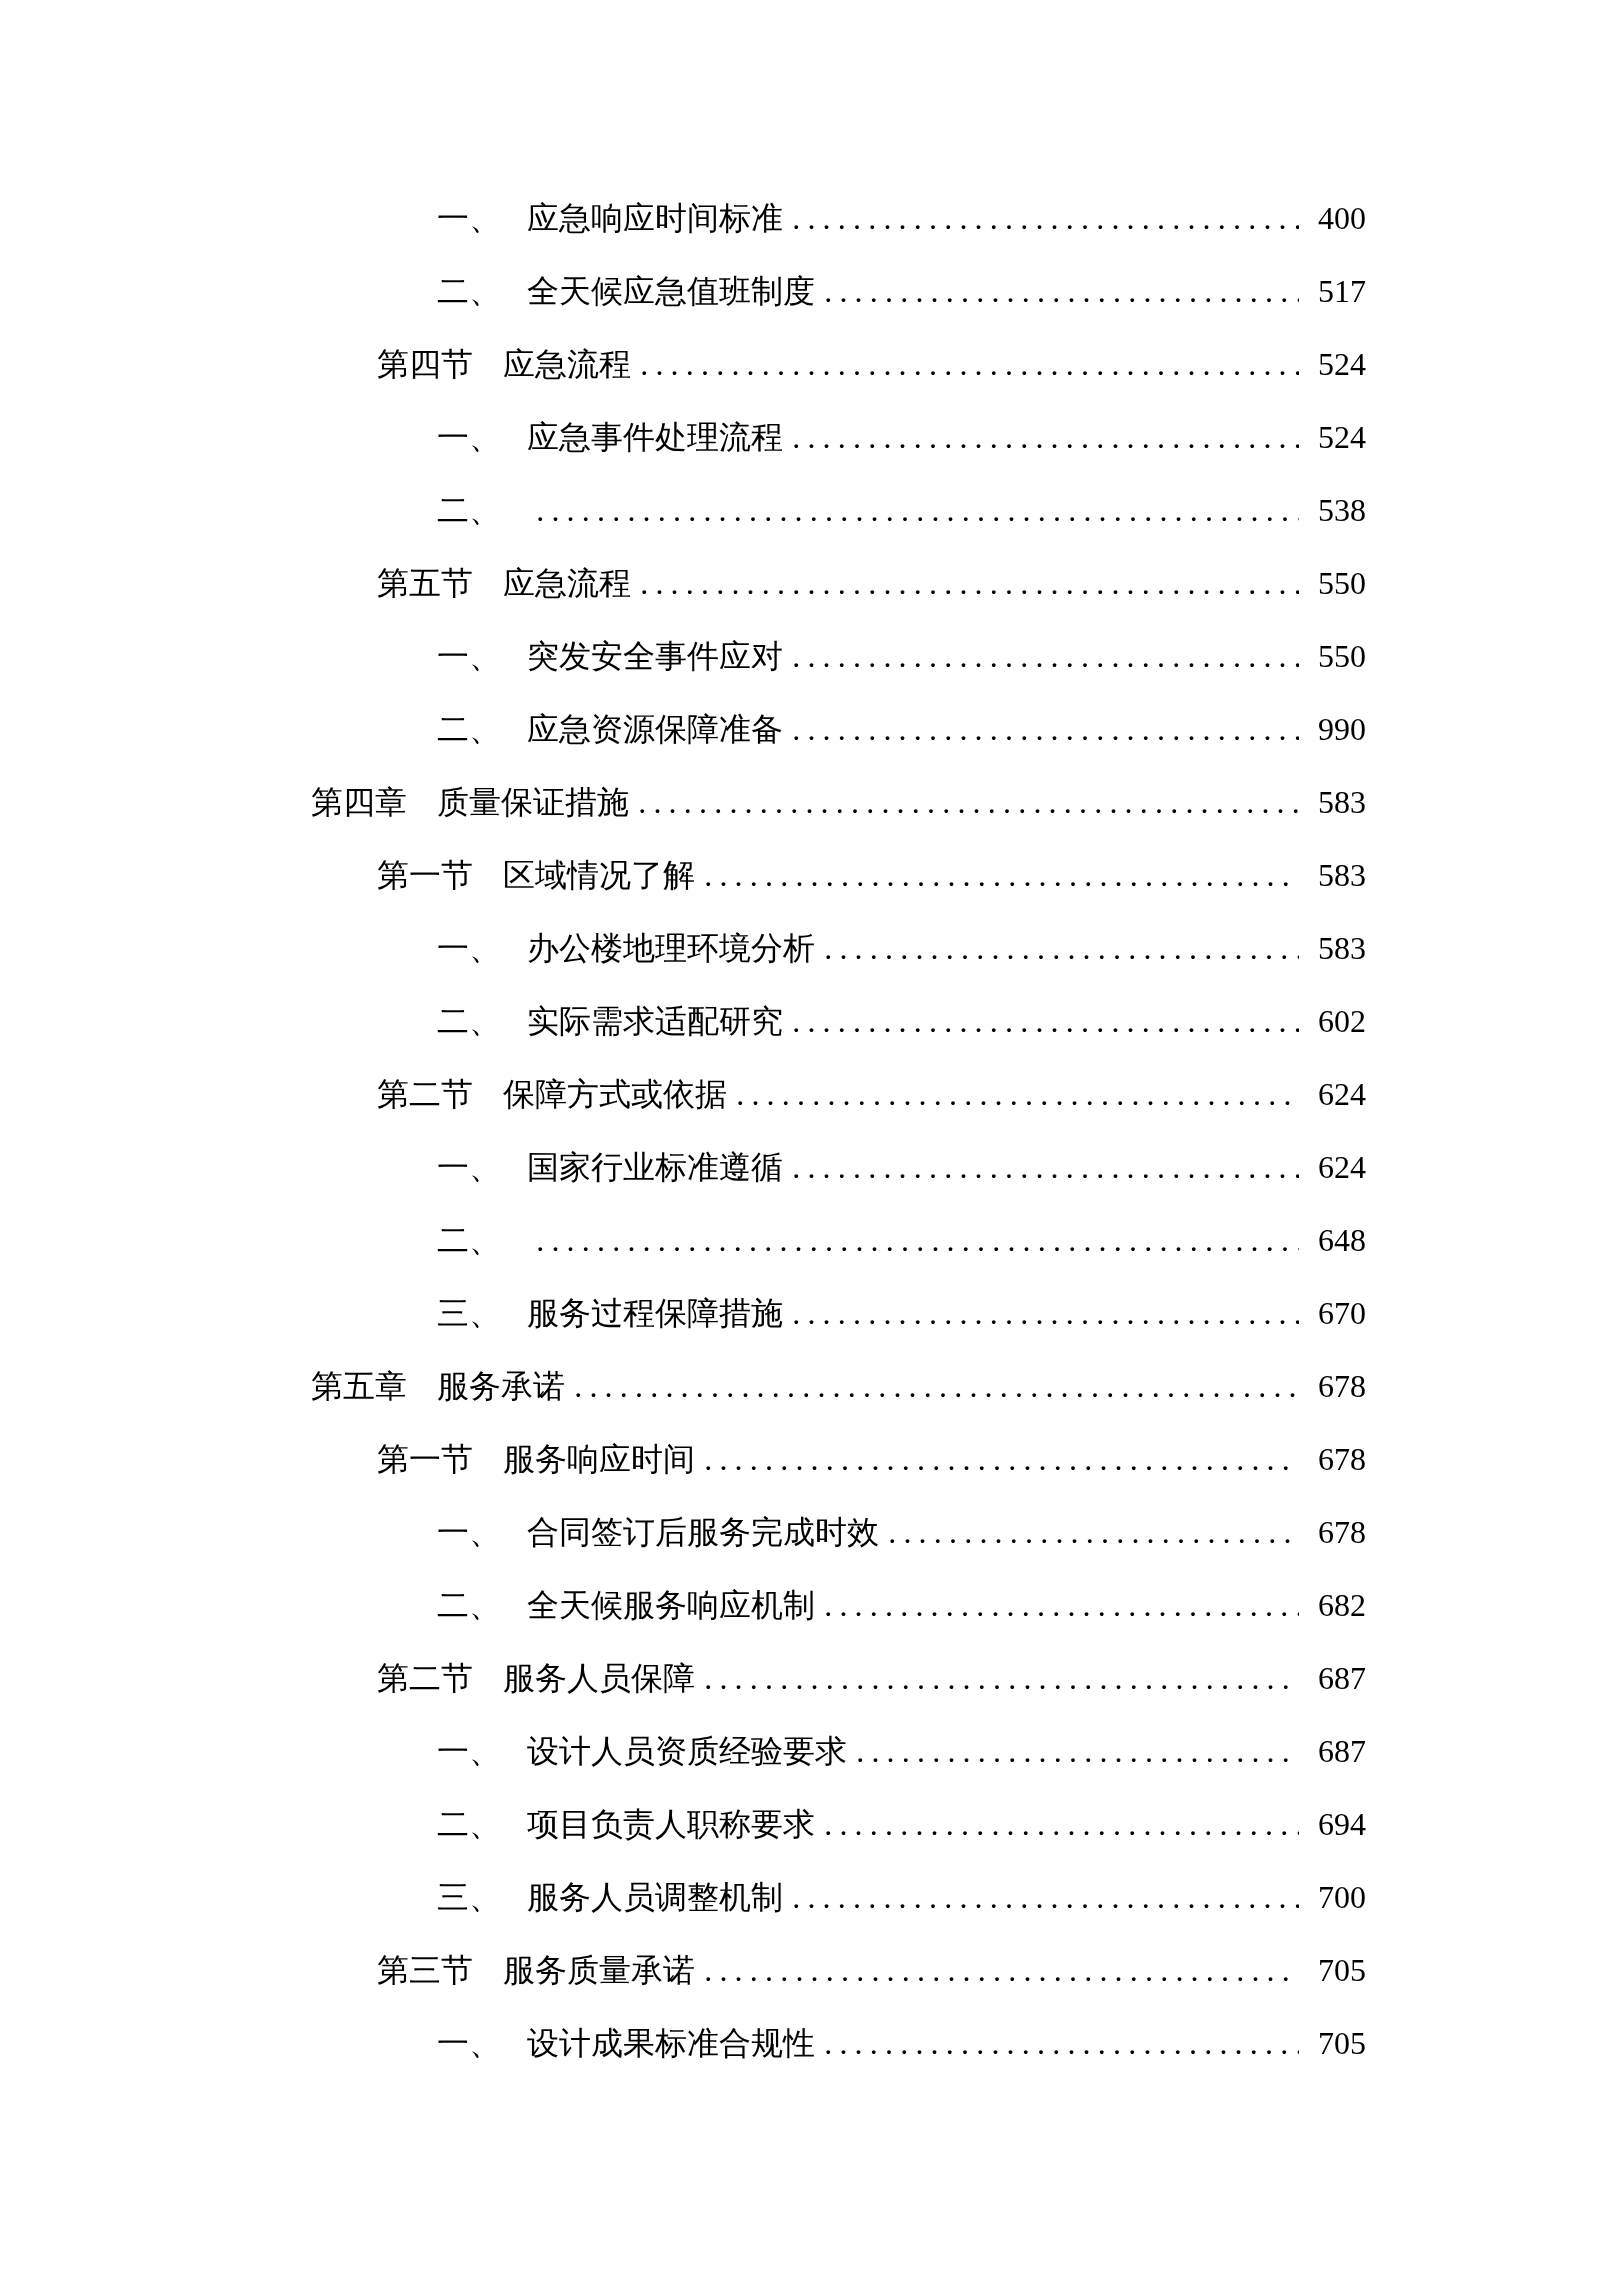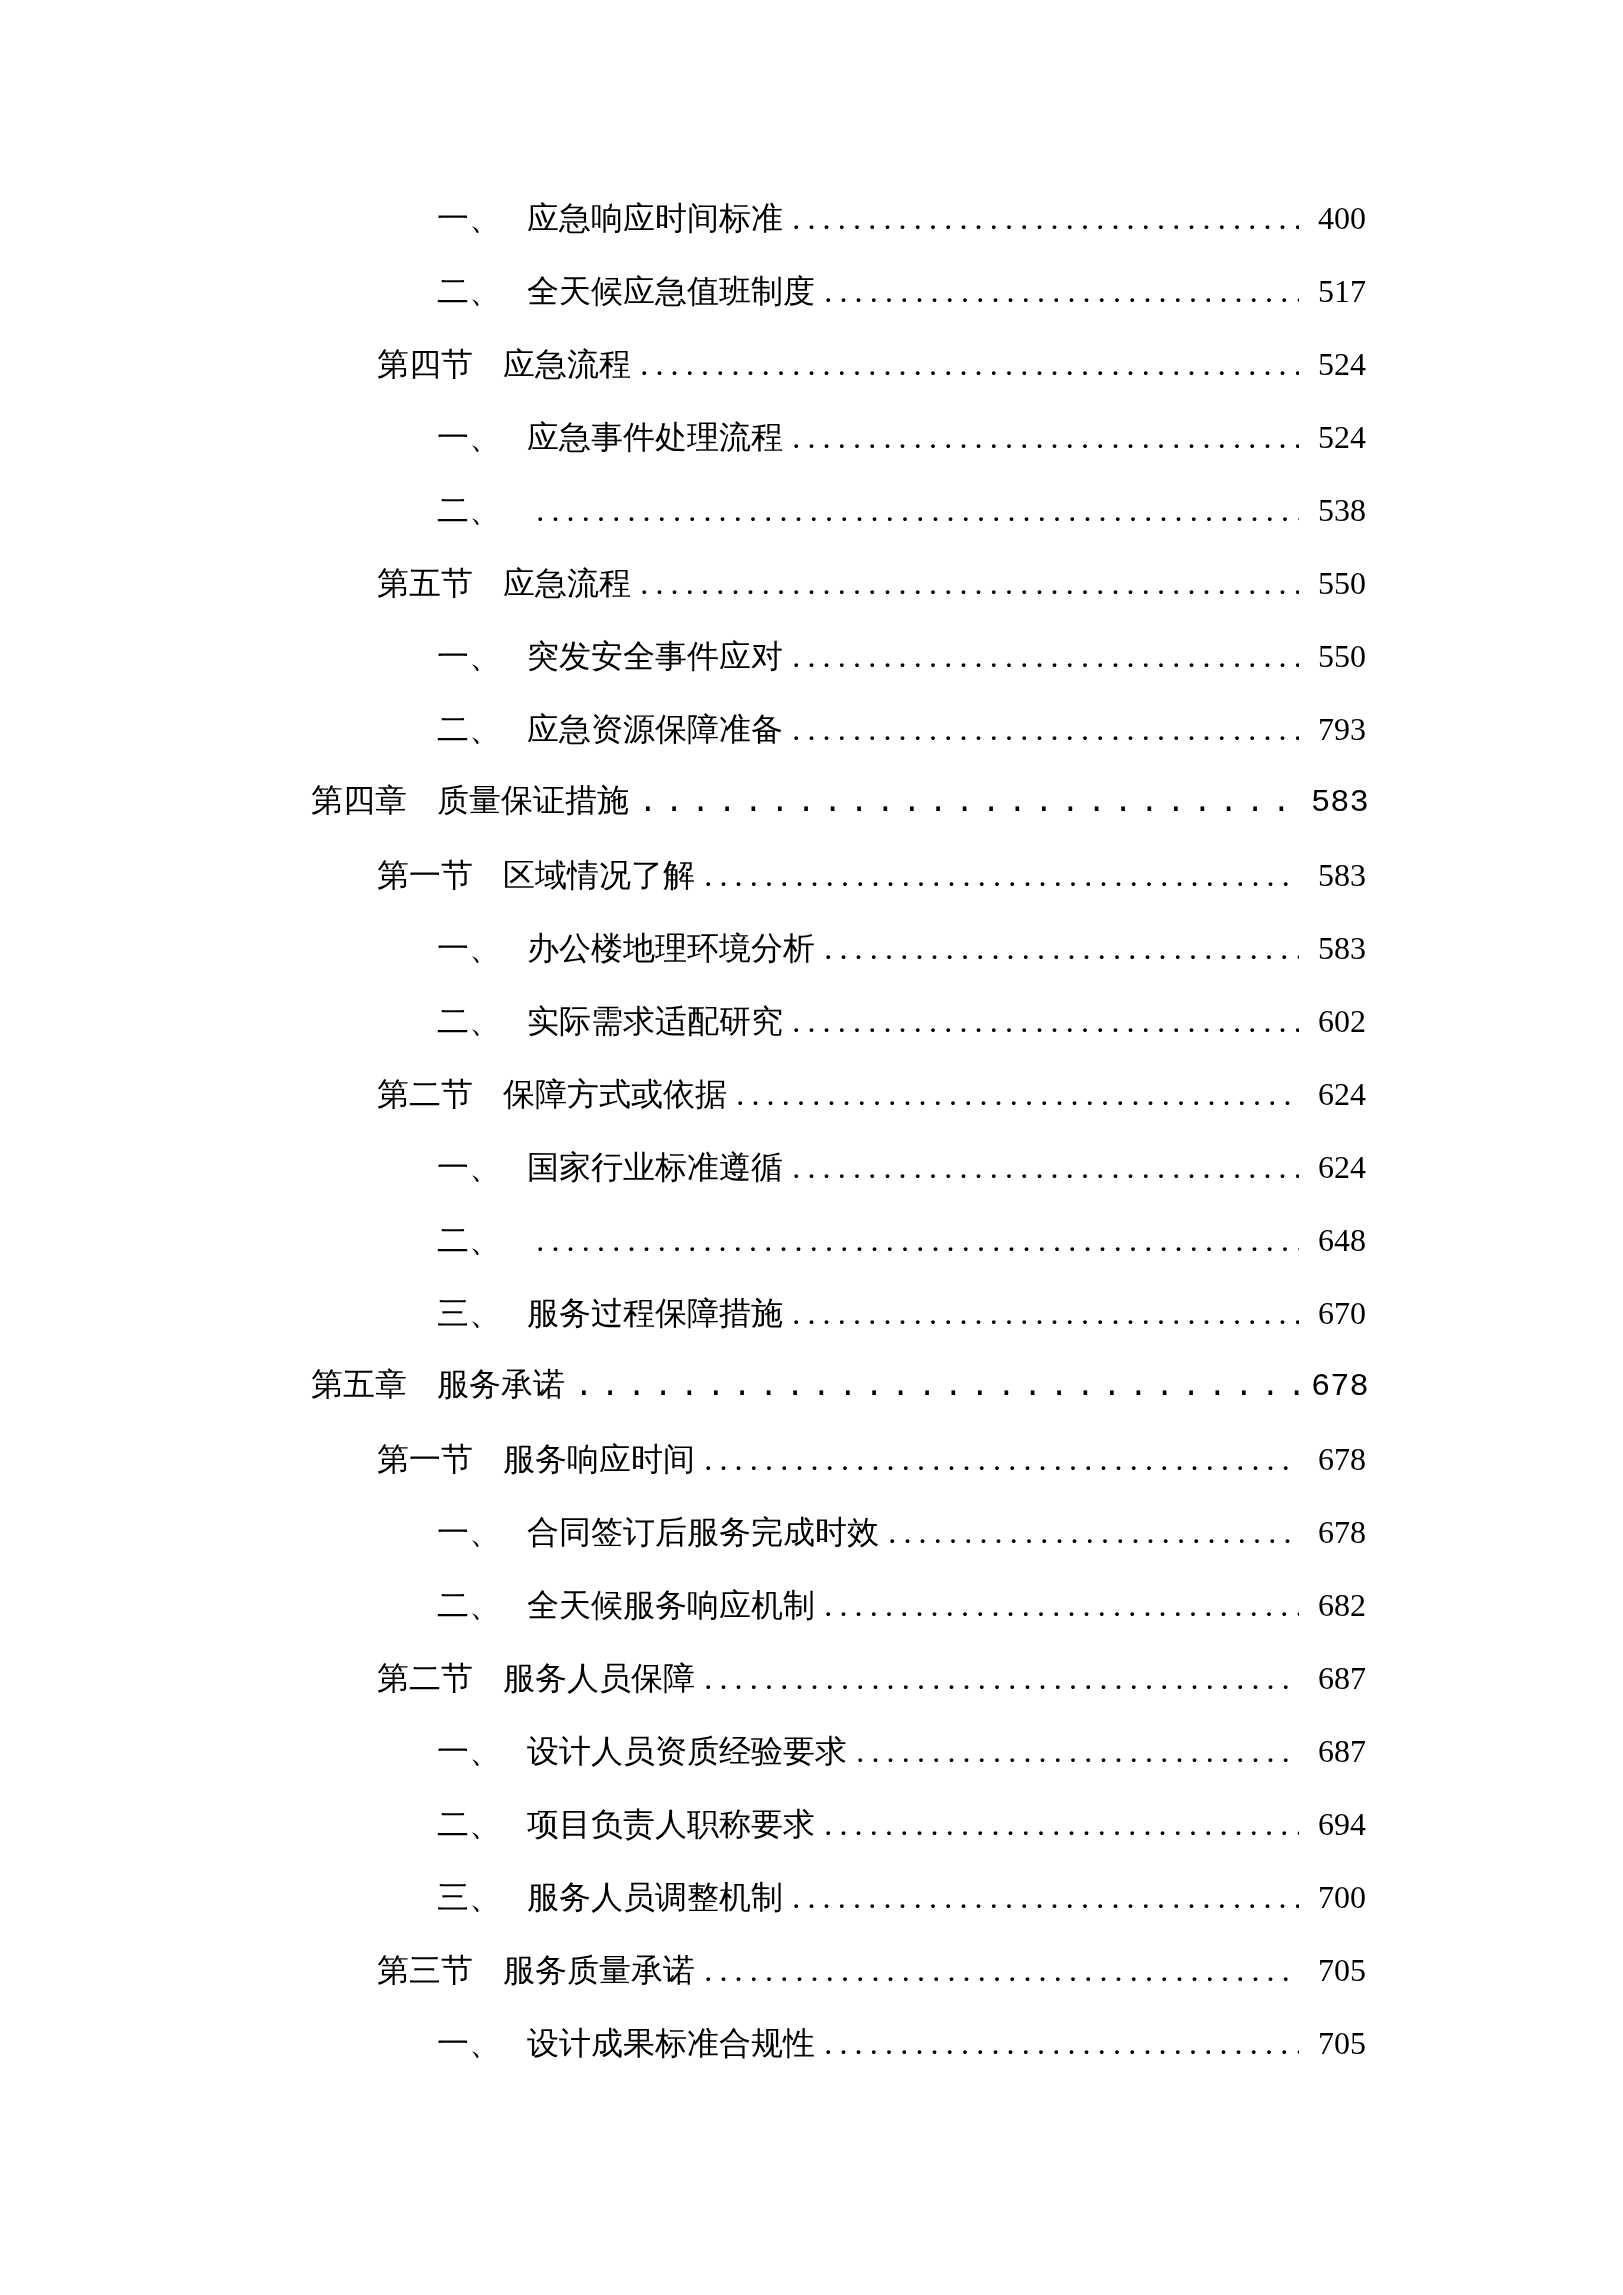--- a/index.html
+++ b/index.html
@@ -21,21 +21,21 @@
     padding: 182px 257px 0 311px;
   }
   .toc-row {
     display: flex;
     align-items: stretch;
     height: 73px;
     line-height: 73px;
     font-size: 32px;
     white-space: nowrap;
   }
-  .toc-row.level-chapter { padding-left: 0; font-family: Liberation Mono, monospace; }
+  .toc-row.level-chapter { padding-left: 0; }
   .toc-row.level-section { padding-left: 66px; }
   .toc-row.level-item    { padding-left: 126px; }
   .entry-number { flex: 0 0 auto; }
   .level-chapter .entry-number, .level-section .entry-number { margin-right: 30px; }
   .level-item .entry-number { margin-right: 26px; }
   .entry-title { flex: 0 0 auto; }
   .dot-leader {
     flex: 1 1 0;
     min-width: 0;
     overflow: hidden;
@@ -93,21 +93,21 @@
       <div class="toc-row level-item">
     <span class="entry-number">一、</span>
     <span class="entry-title">突发安全事件应对</span>
     <span class="dot-leader" aria-hidden="true">........................................................................................................................</span>
     <span class="page-number">550</span>
   </div>
       <div class="toc-row level-item">
     <span class="entry-number">二、</span>
     <span class="entry-title">应急资源保障准备</span>
     <span class="dot-leader" aria-hidden="true">........................................................................................................................</span>
-    <span class="page-number">793</span>
+    <span class="page-number">990</span>
   </div>
       <div class="toc-row level-chapter">
     <span class="entry-number">第四章</span>
     <span class="entry-title">质量保证措施</span>
     <span class="dot-leader" aria-hidden="true">........................................................................................................................</span>
     <span class="page-number">583</span>
   </div>
       <div class="toc-row level-section">
     <span class="entry-number">第一节</span>
     <span class="entry-title">区域情况了解</span>

